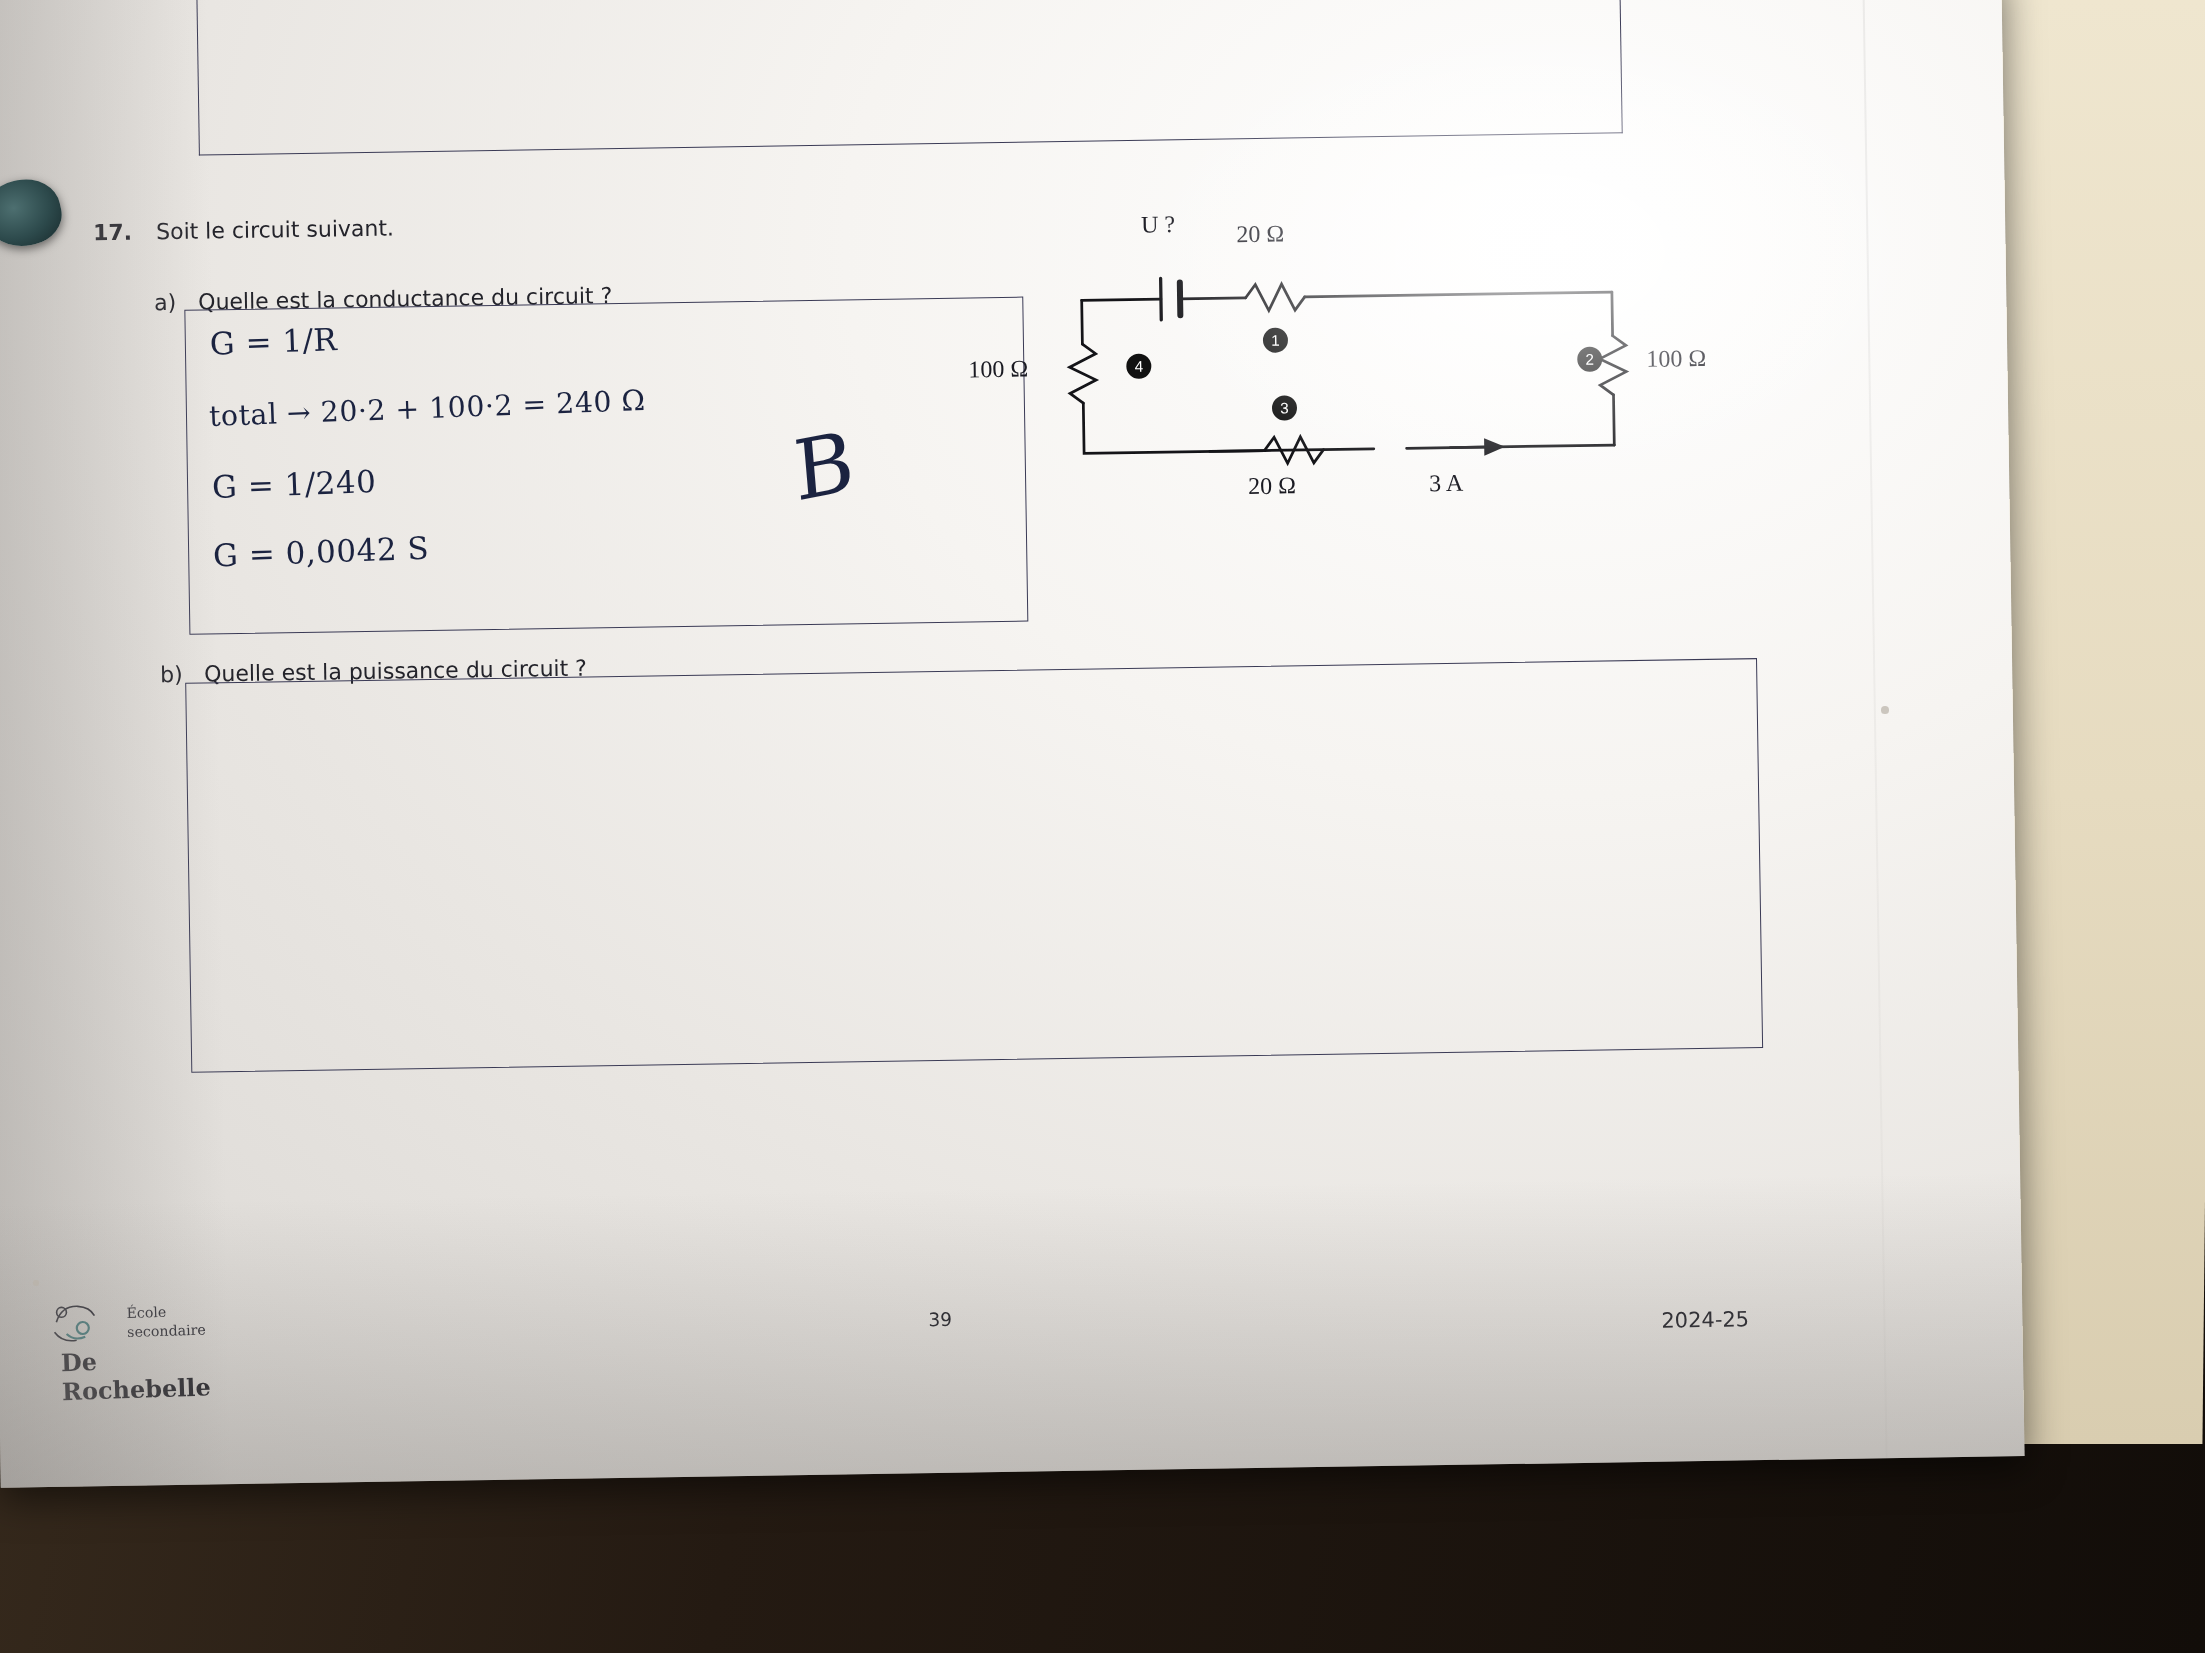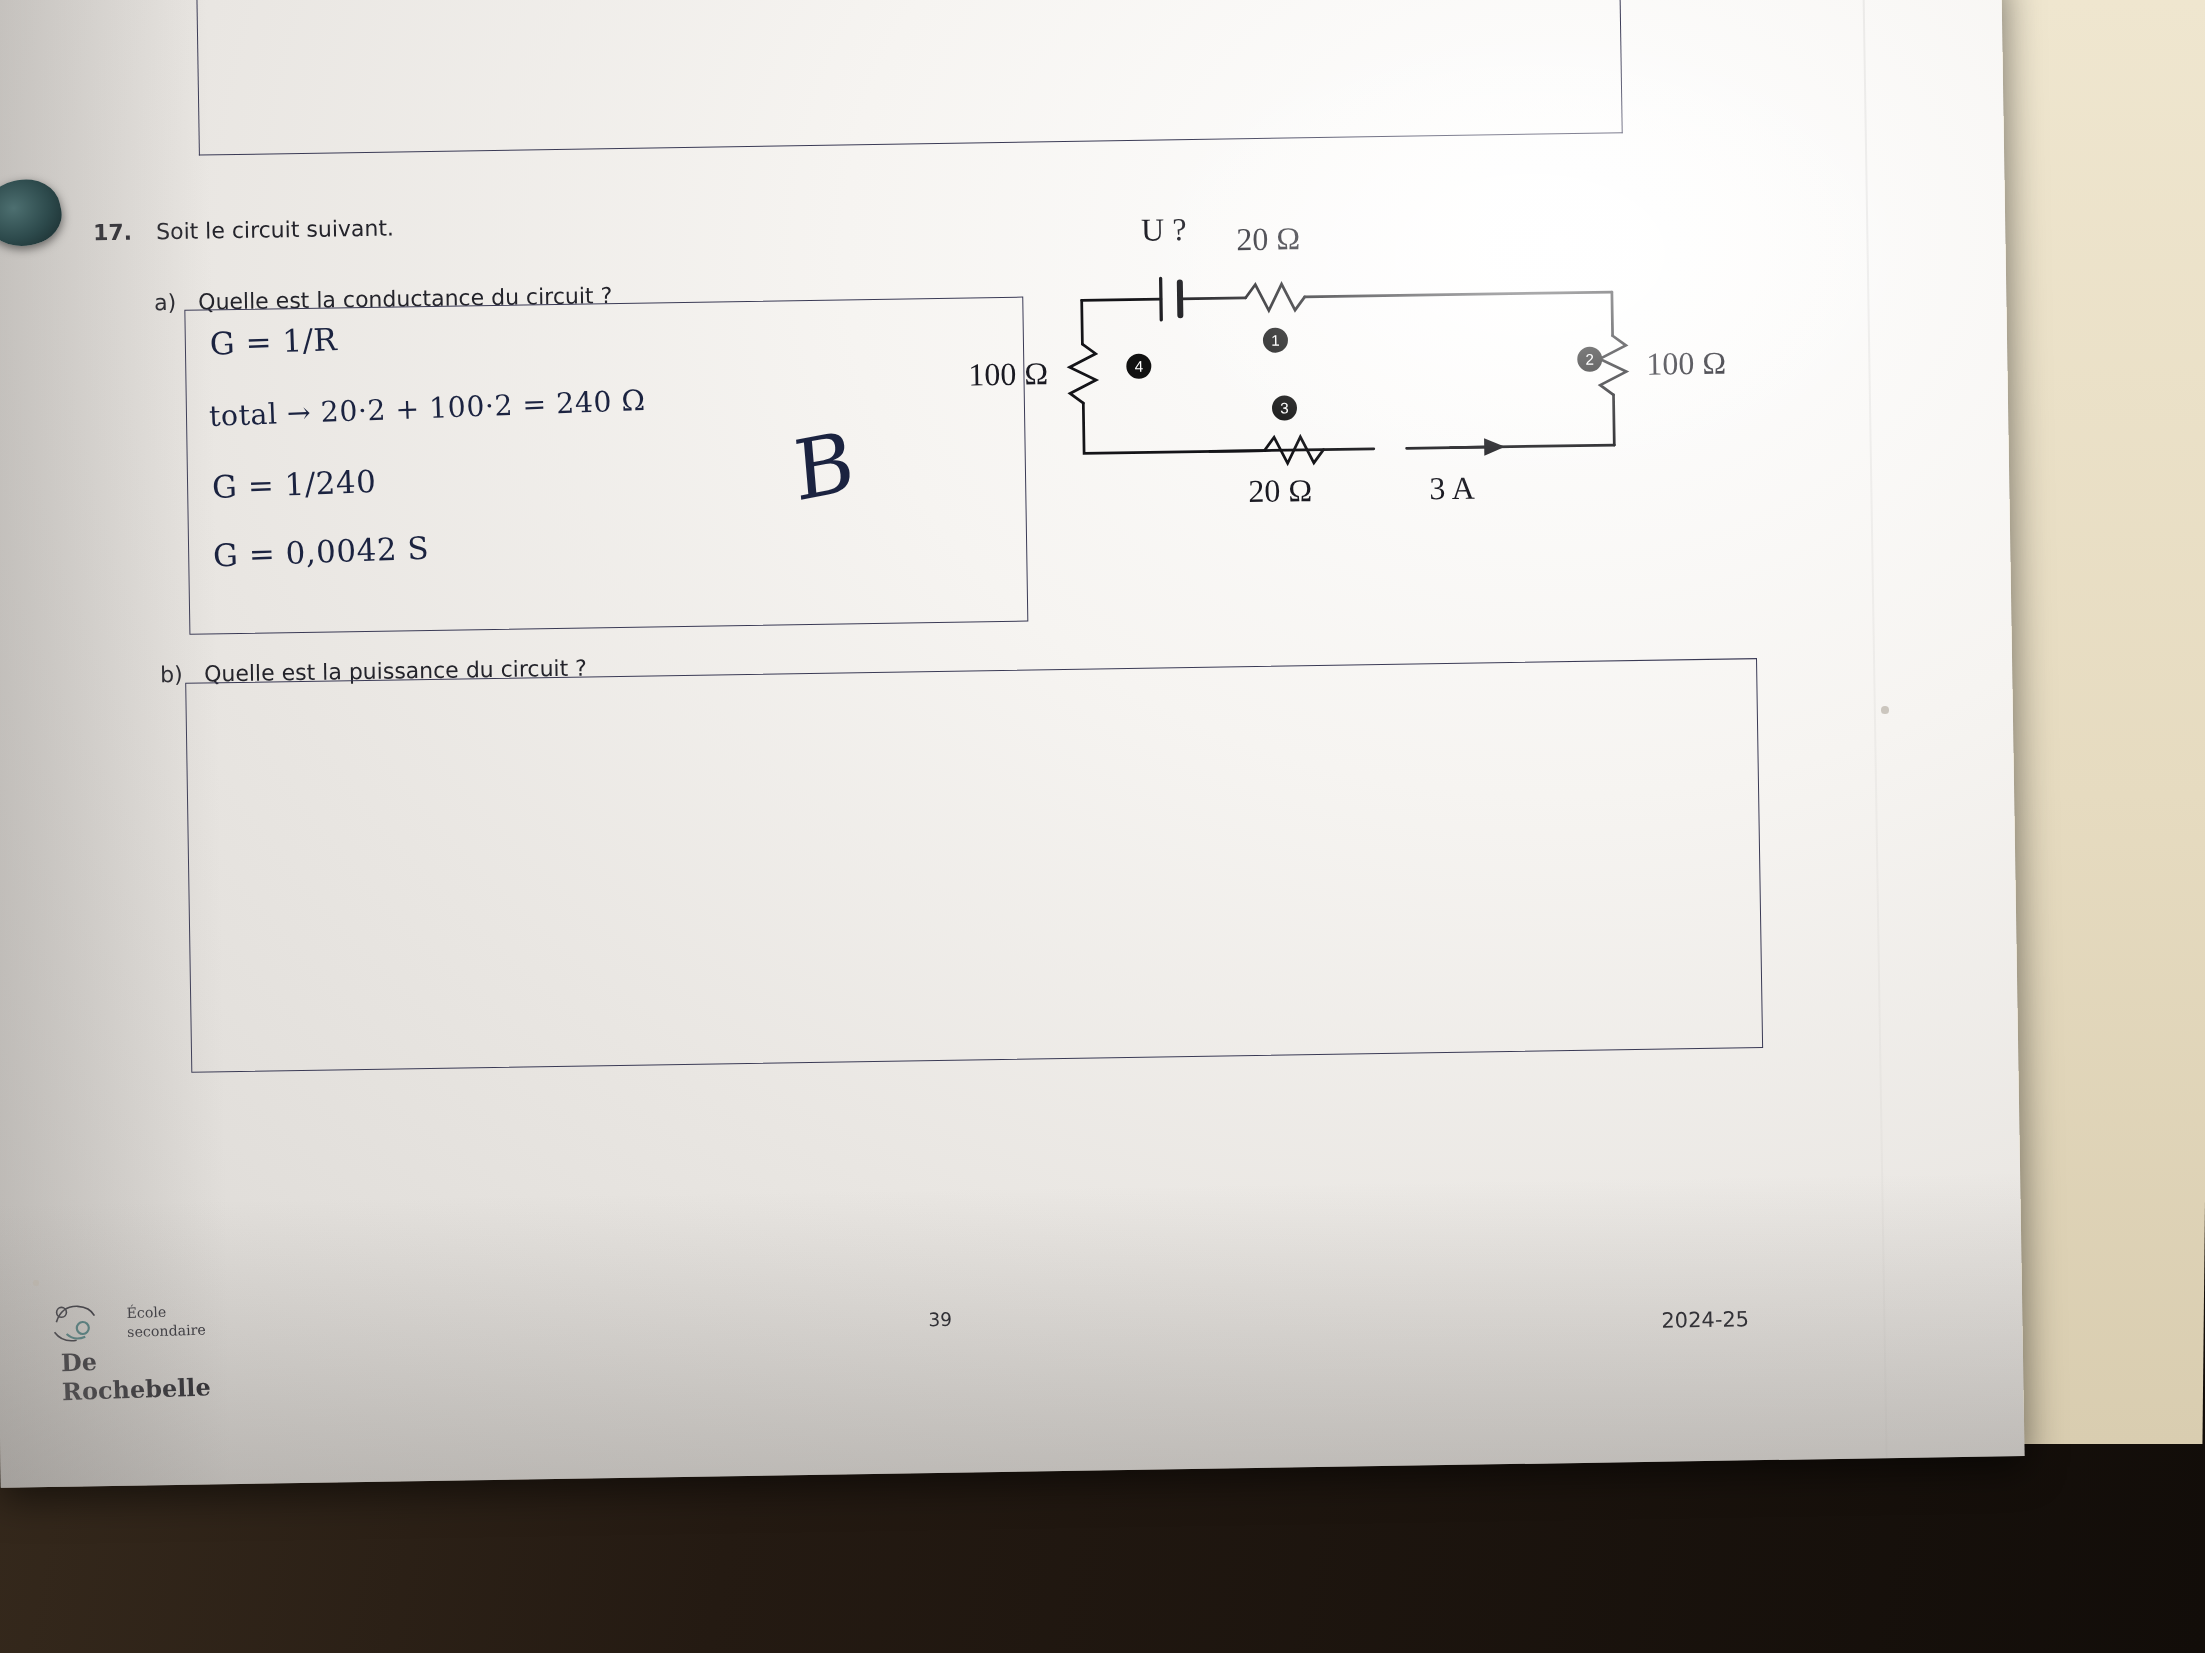--- a/index.html
+++ b/index.html
@@ -80,21 +80,21 @@
   .initial{
     position:absolute;
     font-family:"DejaVu Serif", serif;
     font-size:82px;
     color:#1b2340;
     transform:rotate(-10deg) skewX(-6deg);
   }
 
   
   .circuit{position:absolute;left:1083px;top:263px;width:656px;height:328px;}
-  .clabel{position:absolute;font-family:"Liberation Serif", serif;font-size:32px;color:#1a1a22;white-space:pre;text-align:center;}
+  .clabel{position:absolute;font-family:"Liberation Serif", serif;font-size:24px;color:#1a1a22;white-space:pre;text-align:center;}
   .node{
     position:absolute;width:25px;height:25px;border-radius:50%;
     background:#111;color:#fff;font-size:15.3px;line-height:25px;text-align:center;
     font-family:"Liberation Sans", sans-serif;
   }
 
   
   .footer-logo{
     position:absolute;left:52px;top:1304px;width:186px;height:82px;
     transform:rotate(-1deg);

